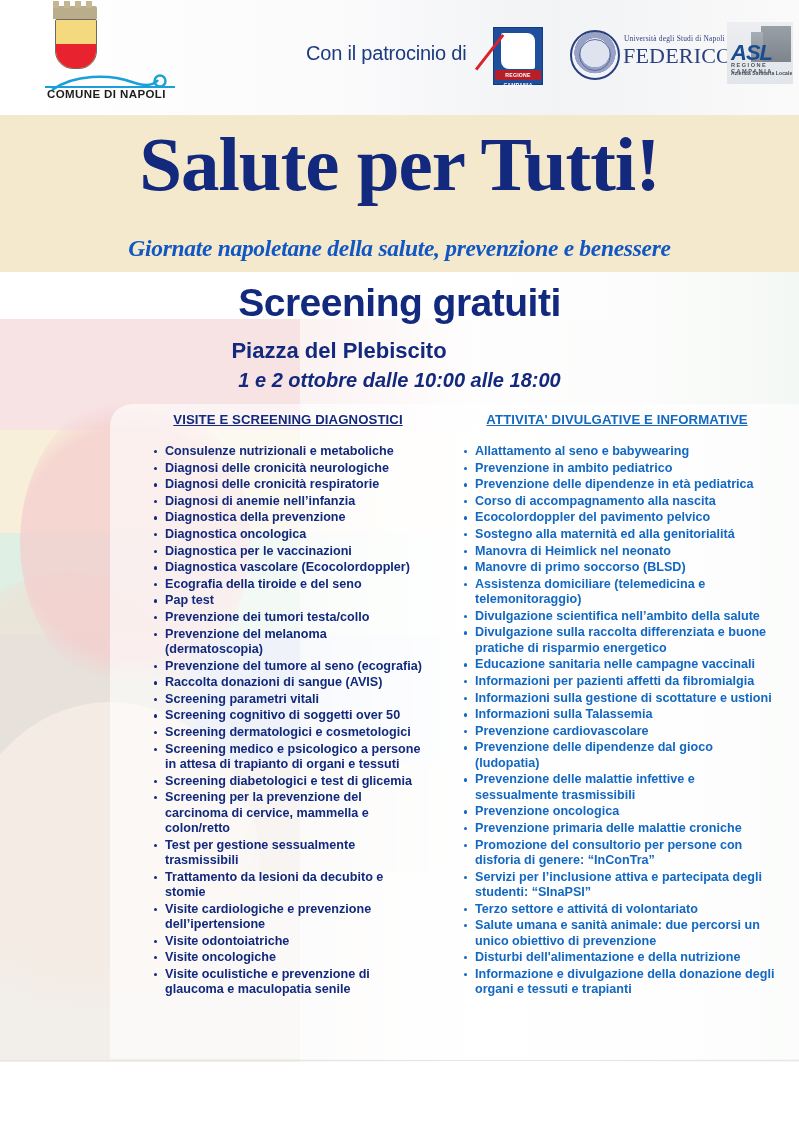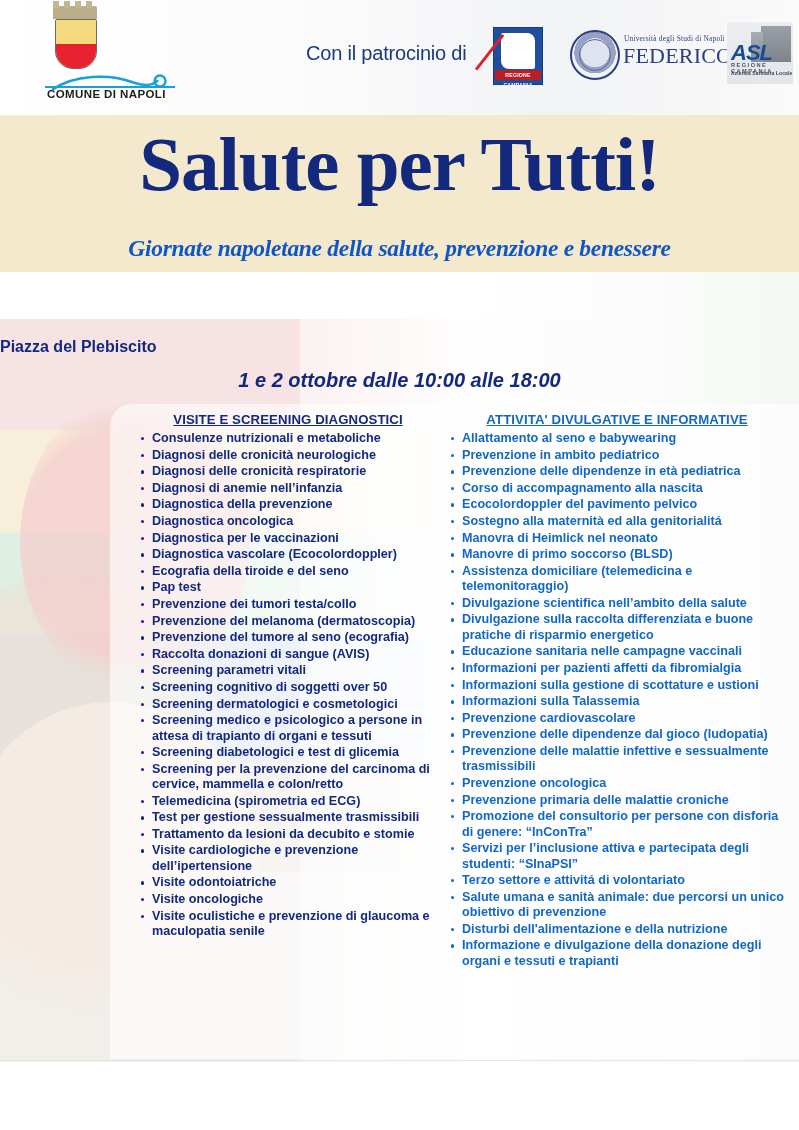--- a/index.html
+++ b/index.html
@@ -86,38 +86,38 @@
     background:radial-gradient(circle at 50% 50%,rgba(244,205,205,.75) 0 60%,rgba(244,205,205,0) 75%);}
   .blob3{position:absolute;left:-60px;top:300px;width:260px;height:240px;border-radius:50%;
     background:radial-gradient(circle at 50% 50%,rgba(236,226,214,.8) 0 60%,rgba(236,226,214,0) 78%);}
   .whitewash{position:absolute;left:300px;top:0;width:499px;height:790px;
     background:linear-gradient(90deg,rgba(255,255,255,.55) 0%,rgba(255,255,255,.95) 35%,#fbfcfb 70%,#f4f8f4 100%);}
 
   
   .screening{position:absolute;left:0;top:281px;width:799px;text-align:center;
     font-family:"Liberation Sans",sans-serif;font-weight:700;font-size:39px;color:#12297d;
     letter-spacing:-.5px;}
-  .place{position:absolute;left:0;top:338px;width:678px;
-    font-family:"Liberation Sans",sans-serif;font-weight:700;font-size:16px;color:#12297d;}
+  .place{position:absolute;left:0;top:338px;width:678px;text-align:center;
+    font-family:"Liberation Sans",sans-serif;font-weight:700;font-size:22px;color:#12297d;}
   .when{position:absolute;left:0;top:369px;width:799px;text-align:center;
     font-family:"Liberation Sans",sans-serif;font-weight:700;font-style:italic;font-size:20px;
     color:#12297d;}
 
   
   .panel{position:absolute;left:110px;top:404px;width:689px;height:655px;
     background:rgba(255,255,255,.62);border-radius:22px 0 0 0;}
   .cols{position:absolute;left:110px;top:404px;width:689px;height:655px;}
   .col{position:absolute;top:0;}
   .col-left{left:22px;width:312px;}
   .col-right{left:332px;width:350px;}
   .colhead{text-align:center;font-size:13.2px;font-weight:700;text-decoration:underline;
     letter-spacing:.1px;margin:8px 0 4px 0;}
   .col-left .colhead{color:#12297d;}
   .col-right .colhead{color:#1268c3;}
-  ul.items{list-style:none;margin:4px;padding:0;}
+  ul.items{list-style:none;margin:17px;padding:0;}
   ul.items li{position:relative;padding-left:16px;font-size:12.6px;font-weight:700;
     line-height:15.4px;margin-bottom:1.2px;}
   ul.items li:before{content:"";position:absolute;left:5px;top:6px;width:3.4px;height:3.4px;
     border-radius:50%;}
   .col-left ul.items li{color:#12297d;}
   .col-left ul.items li:before{background:#12297d;}
   .col-right ul.items li{color:#1268c3;}
   .col-right ul.items li:before{background:#1268c3;}
 
   
@@ -172,20 +172,21 @@
   <div class="subtitle">Giornate napoletane della salute, prevenzione e benessere</div>
 
   <div class="photoband">
     <div class="pastel"></div>
     <div class="blob3"></div>
     <div class="blob2"></div>
     <div class="blob1"></div>
     <div class="whitewash"></div>
   </div>
 
+  <div class="screening">Screening gratuiti</div>
   <div class="place">Piazza del Plebiscito</div>
   <div class="when">1 e 2 ottobre dalle 10:00 alle 18:00</div>
 
   <div class="panel"></div>
   <div class="cols">
 
     <div class="col col-left">
       <div class="colhead">VISITE E SCREENING DIAGNOSTICI</div>
       <ul class="items" id="left-list">
           <li>Consulenze nutrizionali e metaboliche</li>
@@ -201,21 +202,20 @@
           <li>Prevenzione dei tumori testa/collo</li>
           <li>Prevenzione del melanoma (dermatoscopia)</li>
           <li>Prevenzione del tumore al seno (ecografia)</li>
           <li>Raccolta donazioni di sangue (AVIS)</li>
           <li>Screening parametri vitali</li>
           <li>Screening cognitivo di soggetti over 50</li>
           <li>Screening dermatologici e cosmetologici</li>
           <li>Screening medico e psicologico a persone in attesa di trapianto di organi e tessuti</li>
           <li>Screening diabetologici e test di glicemia</li>
           <li>Screening per la prevenzione del carcinoma di cervice, mammella e colon/retto</li>
-          <li>Telemedicina (spirometria ed ECG)</li>
           <li>Test per gestione sessualmente trasmissibili</li>
           <li>Trattamento da lesioni da decubito e stomie</li>
           <li>Visite cardiologiche e prevenzione dell’ipertensione</li>
           <li>Visite odontoiatriche</li>
           <li>Visite oncologiche</li>
           <li>Visite oculistiche e prevenzione di glaucoma e maculopatia senile</li>
         </ul>
     </div>
 
     <div class="col col-right">

